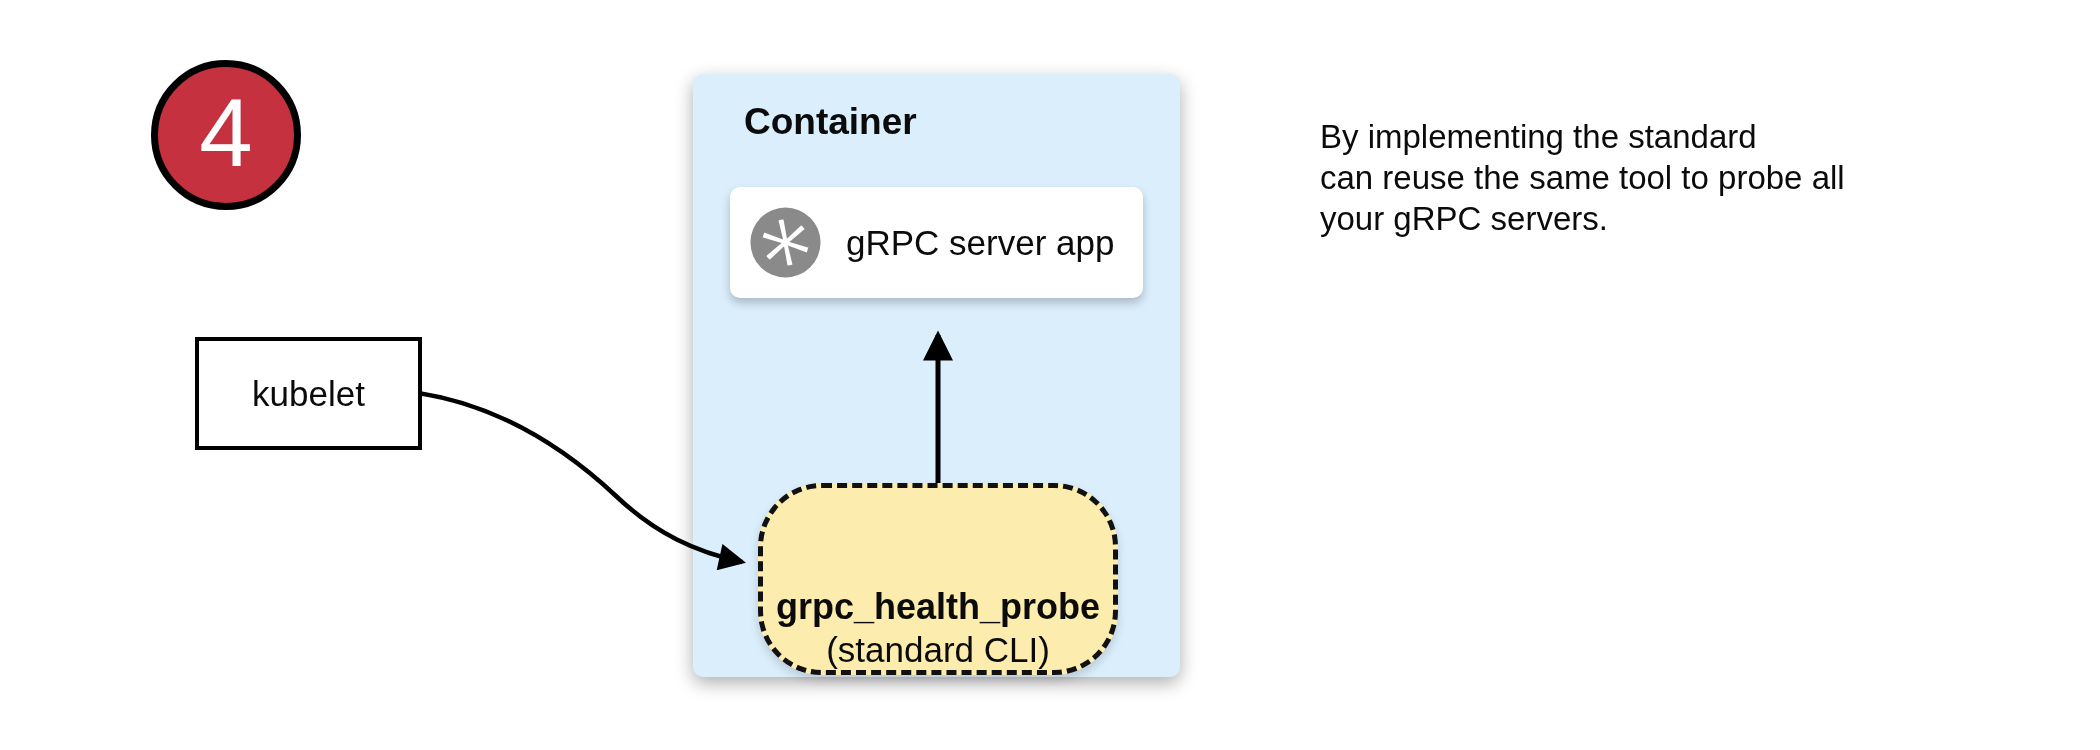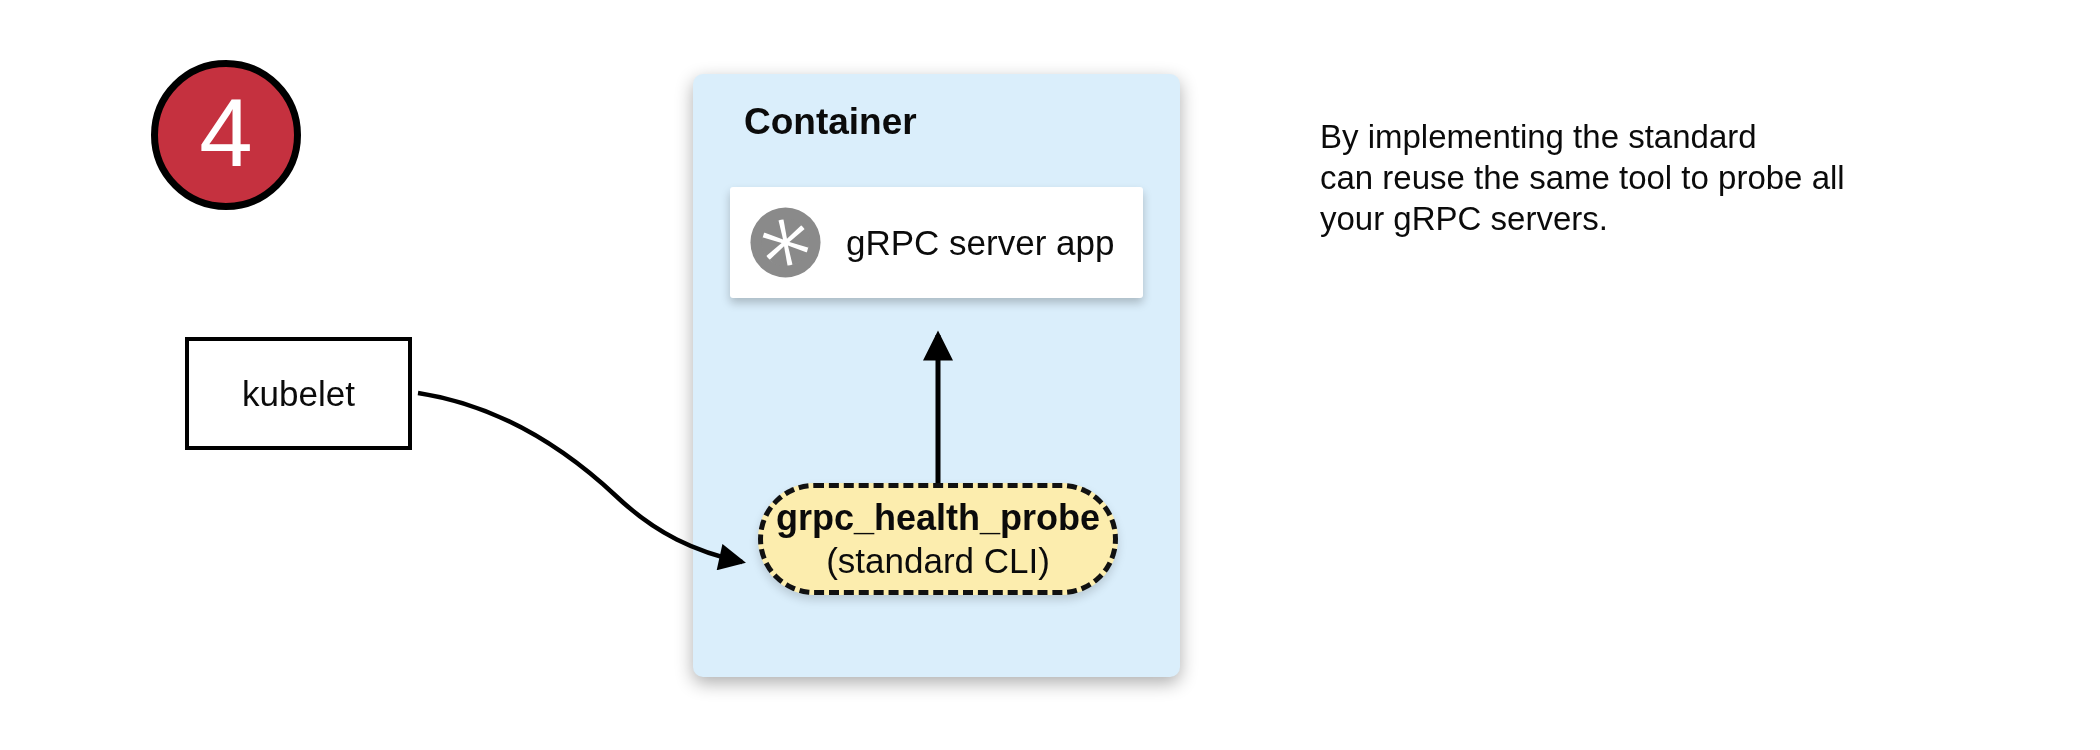--- a/index.html
+++ b/index.html
@@ -28,21 +28,21 @@
     display:flex;align-items:center;justify-content:center;
     z-index:3;
   }
   .step-badge .num{
     color:#fff;font-size:96px;line-height:1;
     transform:translateY(-2px);
   }
 
   
   .kubelet-box{
-    position:absolute;left:185px;top:337px;
+    position:absolute;left:195px;top:337px;
     width:227px;height:113px;
     background:#fff;border:4px solid #000;
     display:flex;align-items:center;justify-content:center;
     font-size:35px;
     z-index:3;
   }
 
   
   .exec-probe{
     position:absolute;left:449px;top:417px;
@@ -68,21 +68,21 @@
     position:absolute;left:744px;top:101px;
     font-size:37px;
     z-index:3;
     font-weight:bold;
   }
 
   
   .server-box{
     position:absolute;left:730px;top:187px;
     width:413px;height:111px;
-    background:#fff;border-radius:3px;
+    background:#fff;border-radius:10px;
     box-shadow:0 5px 10px rgba(0,0,0,0.22);
     display:flex;align-items:center;
     padding-left:19px;
     z-index:3;
   }
   .server-box .app-icon{width:73px;height:73px;flex:0 0 auto;}
   .server-box .label{font-size:35px;margin-left:24px;white-space:nowrap;}
 
   
   .protocol-label{
@@ -90,26 +90,26 @@
     width:300px;
     text-align:center;
     font-size:34px;line-height:37px;
     background:var(--container-blue);
     z-index:3;
   }
 
   
   .probe-box{
     position:absolute;left:758px;top:483px;
-    width:360px;height:112px;
+    width:360px;height:192px;
     background:var(--probe-yellow);
     border:5px dashed #111;
     border-radius:64px;
     box-shadow:0 5px 10px rgba(0,0,0,0.15);
-    display:flex;flex-direction:column;align-items:center;justify-content:center;
+    display:flex;flex-direction:column;align-items:center;justify-content:flex-end;
     z-index:3;
   }
   .probe-box .name{font-size:36px;font-weight:bold;white-space:nowrap;}
   .probe-box .subtitle{font-size:35px;margin-top:2px;white-space:nowrap;}
 
   
   .note{
     position:absolute;left:1320px;top:116px;
     font-size:33px;line-height:41px;
     z-index:3;

